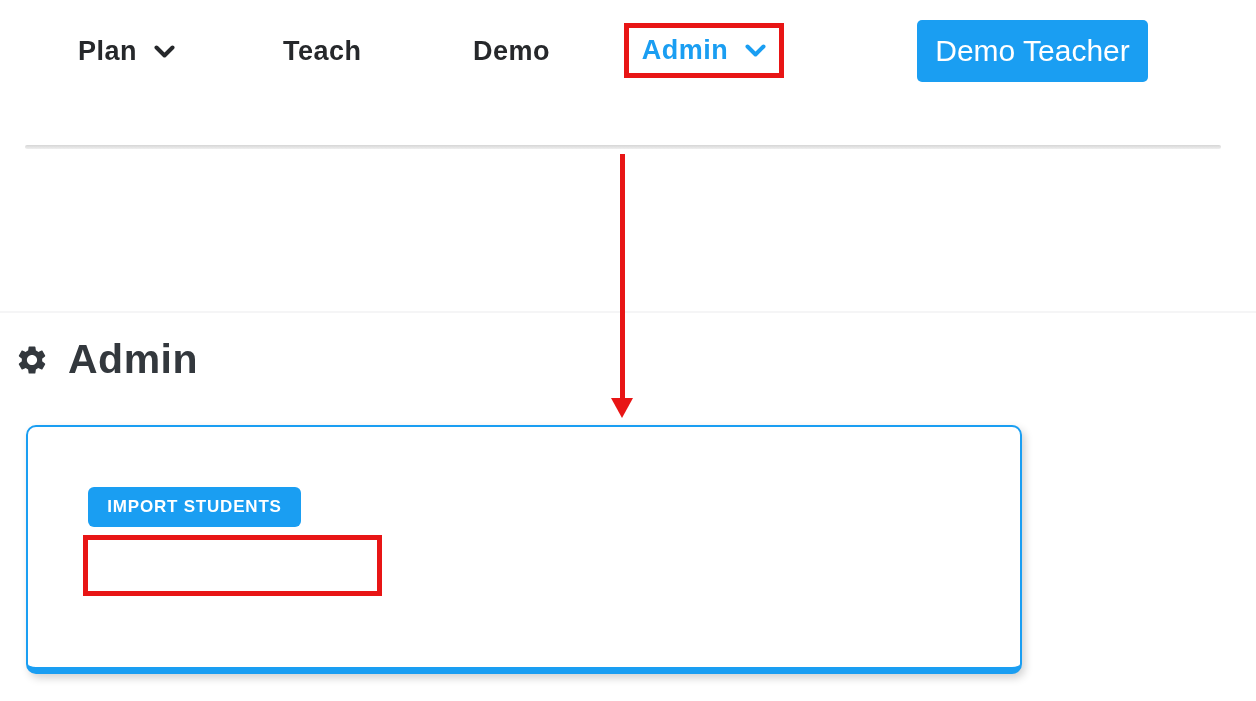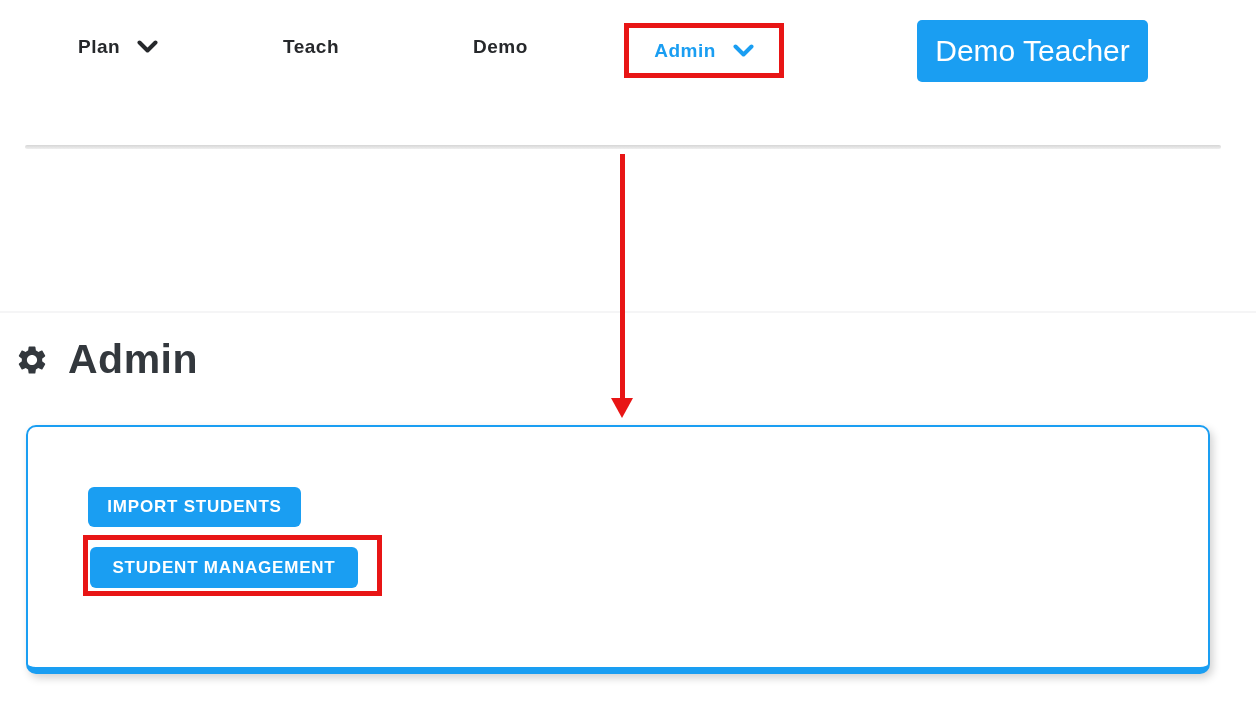--- a/index.html
+++ b/index.html
@@ -9,21 +9,21 @@
     --heading-text:#33383d;
   }
   *{box-sizing:border-box;margin:0;padding:0;}
   html,body{width:1256px;height:701px;background:#ffffff;overflow:hidden;
     font-family:"Liberation Sans","DejaVu Sans",sans-serif;}
   .abs{position:absolute;}
 
   
   .nav-item{
     display:flex;align-items:center;gap:17px;
-    font-size:19px;font-weight:bold;color:var(--nav-text);
+    font-size:27px;font-weight:bold;color:var(--nav-text);
     letter-spacing:0.5px;cursor:pointer;
   }
   .chev{display:block;}
   .nav-plan{left:78px;top:36px;}
   .nav-teach{left:283px;top:36px;justify-content:flex-end;}
   .nav-mark{left:473px;top:36px;}
 
   .admin-highlight{
     left:624px;top:23px;width:160px;height:55px;
     border:5px solid var(--red);
@@ -67,21 +67,21 @@
     left:15px;top:336px;display:flex;align-items:center;gap:19px;
   }
   .page-heading .gear{width:34px;height:34px;fill:var(--heading-text);}
   .page-title{
     font-size:41px;font-weight:bold;color:var(--heading-text);
     letter-spacing:0.5px;
   }
 
   
   .panel{
-    left:26px;top:425px;width:1184px;height:249px;
+    left:26px;top:425px;width:996px;height:249px;
     background:#ffffff;
     border:2px solid var(--accent);
     border-bottom-width:7px;
     border-radius:10px;
     box-shadow:3px 4px 8px rgba(0,0,0,0.18);
   }
   .panel-btn{
     position:absolute;
     background:var(--accent);border:none;border-radius:6px;
     color:#ffffff;font-weight:bold;font-size:17px;letter-spacing:0.8px;
@@ -134,14 +134,13 @@
 <div class="abs page-heading">
   <svg class="gear" viewBox="0 0 24 24">
     <path d="M19.14,12.94c0.04-0.3,0.06-0.61,0.06-0.94c0-0.32-0.02-0.64-0.07-0.94l2.03-1.58c0.18-0.14,0.23-0.41,0.12-0.61 l-1.92-3.32c-0.12-0.22-0.37-0.29-0.59-0.22l-2.39,0.96c-0.5-0.38-1.03-0.7-1.62-0.94L14.4,2.81c-0.04-0.24-0.24-0.41-0.48-0.41 h-3.84c-0.24,0-0.43,0.17-0.47,0.41L9.25,5.35C8.66,5.59,8.12,5.92,7.63,6.29L5.24,5.33c-0.22-0.08-0.47,0-0.59,0.22L2.74,8.87 C2.62,9.08,2.66,9.34,2.86,9.48l2.03,1.58C4.84,11.36,4.8,11.69,4.8,12s0.02,0.64,0.07,0.94l-2.03,1.58 c-0.18,0.14-0.23,0.41-0.12,0.61l1.92,3.32c0.12,0.22,0.37,0.29,0.59,0.22l2.39-0.96c0.5,0.38,1.03,0.7,1.62,0.94l0.36,2.54 c0.05,0.24,0.24,0.41,0.48,0.41h3.84c0.24,0,0.44-0.17,0.47-0.41l0.36-2.54c0.59-0.24,1.13-0.56,1.62-0.94l2.39,0.96 c0.22,0.08,0.47,0,0.59-0.22l1.92-3.32c0.12-0.22,0.07-0.47-0.12-0.61L19.14,12.94z M12,15.6c-1.98,0-3.6-1.62-3.6-3.6 s1.62-3.6,3.6-3.6s3.6,1.62,3.6,3.6S13.98,15.6,12,15.6z"></path>
   </svg>
   <h1 class="page-title">Admin</h1>
 </div>
 
 <div class="abs panel">
   <button class="panel-btn btn-import">IMPORT STUDENTS</button>
   <div class="manage-highlight"></div>
-  <button class="panel-btn btn-manage">STUDENT MANAGEMENT</button>
 </div>
 
 </body></html>

